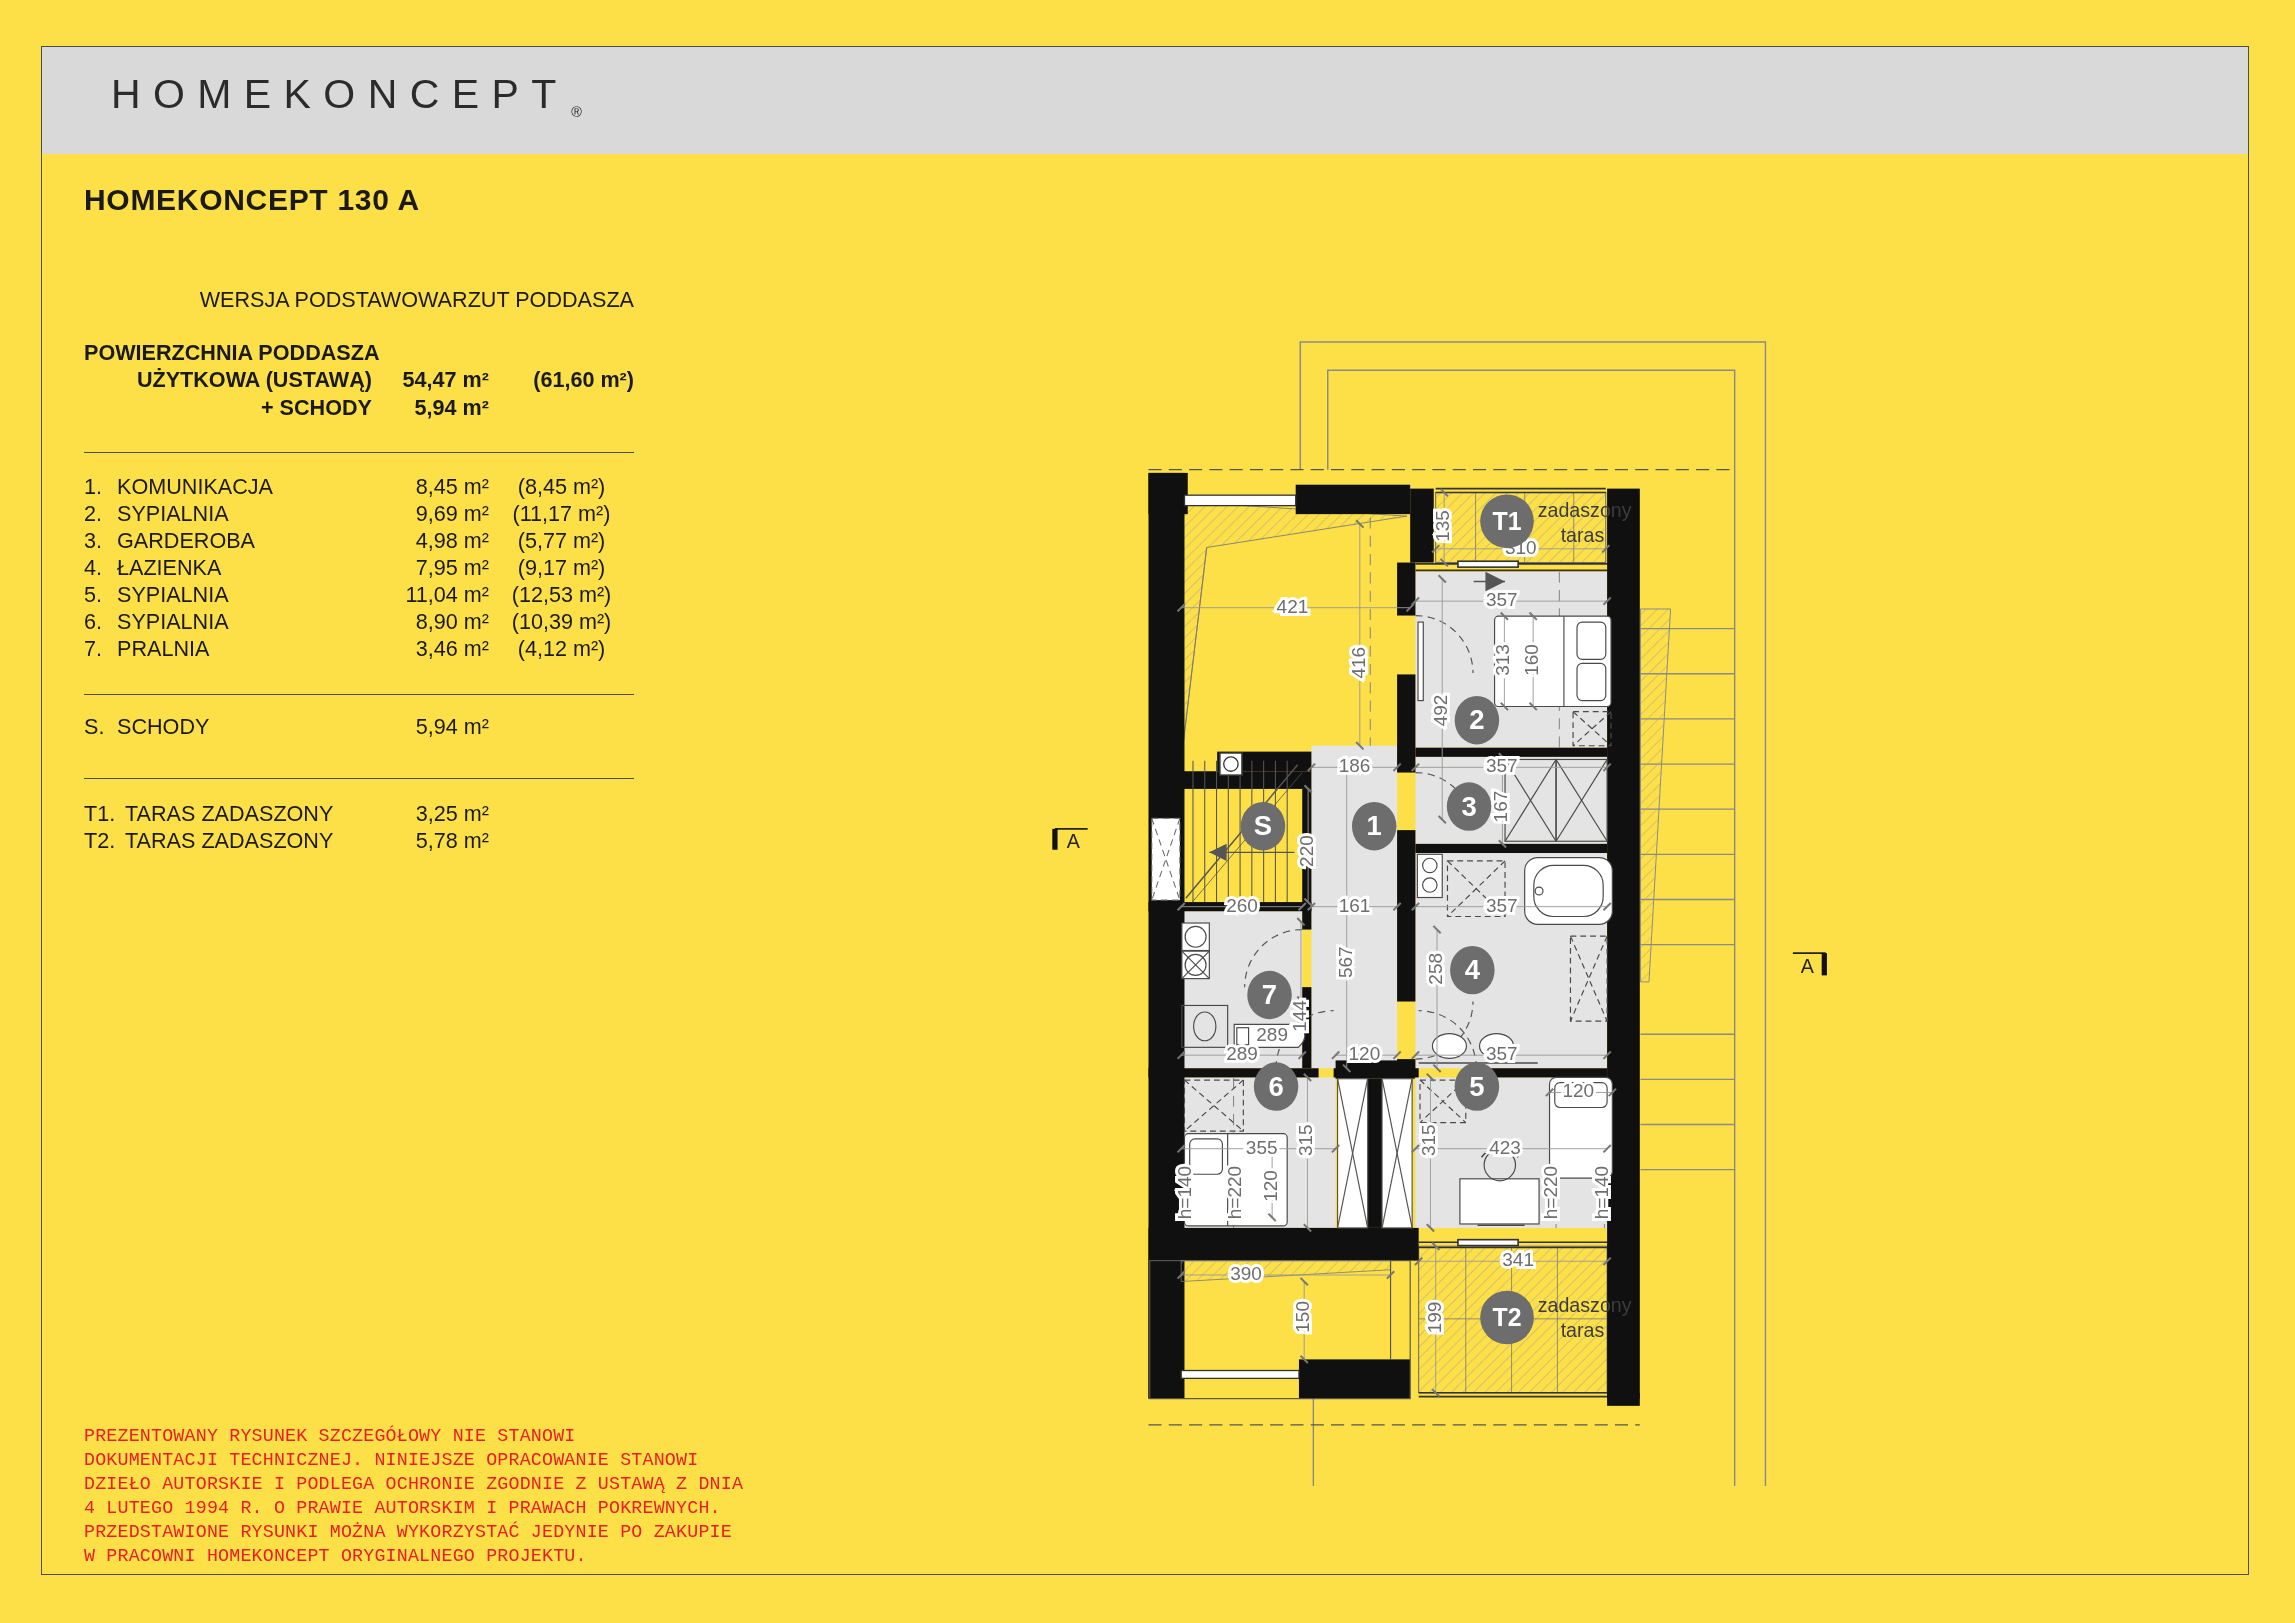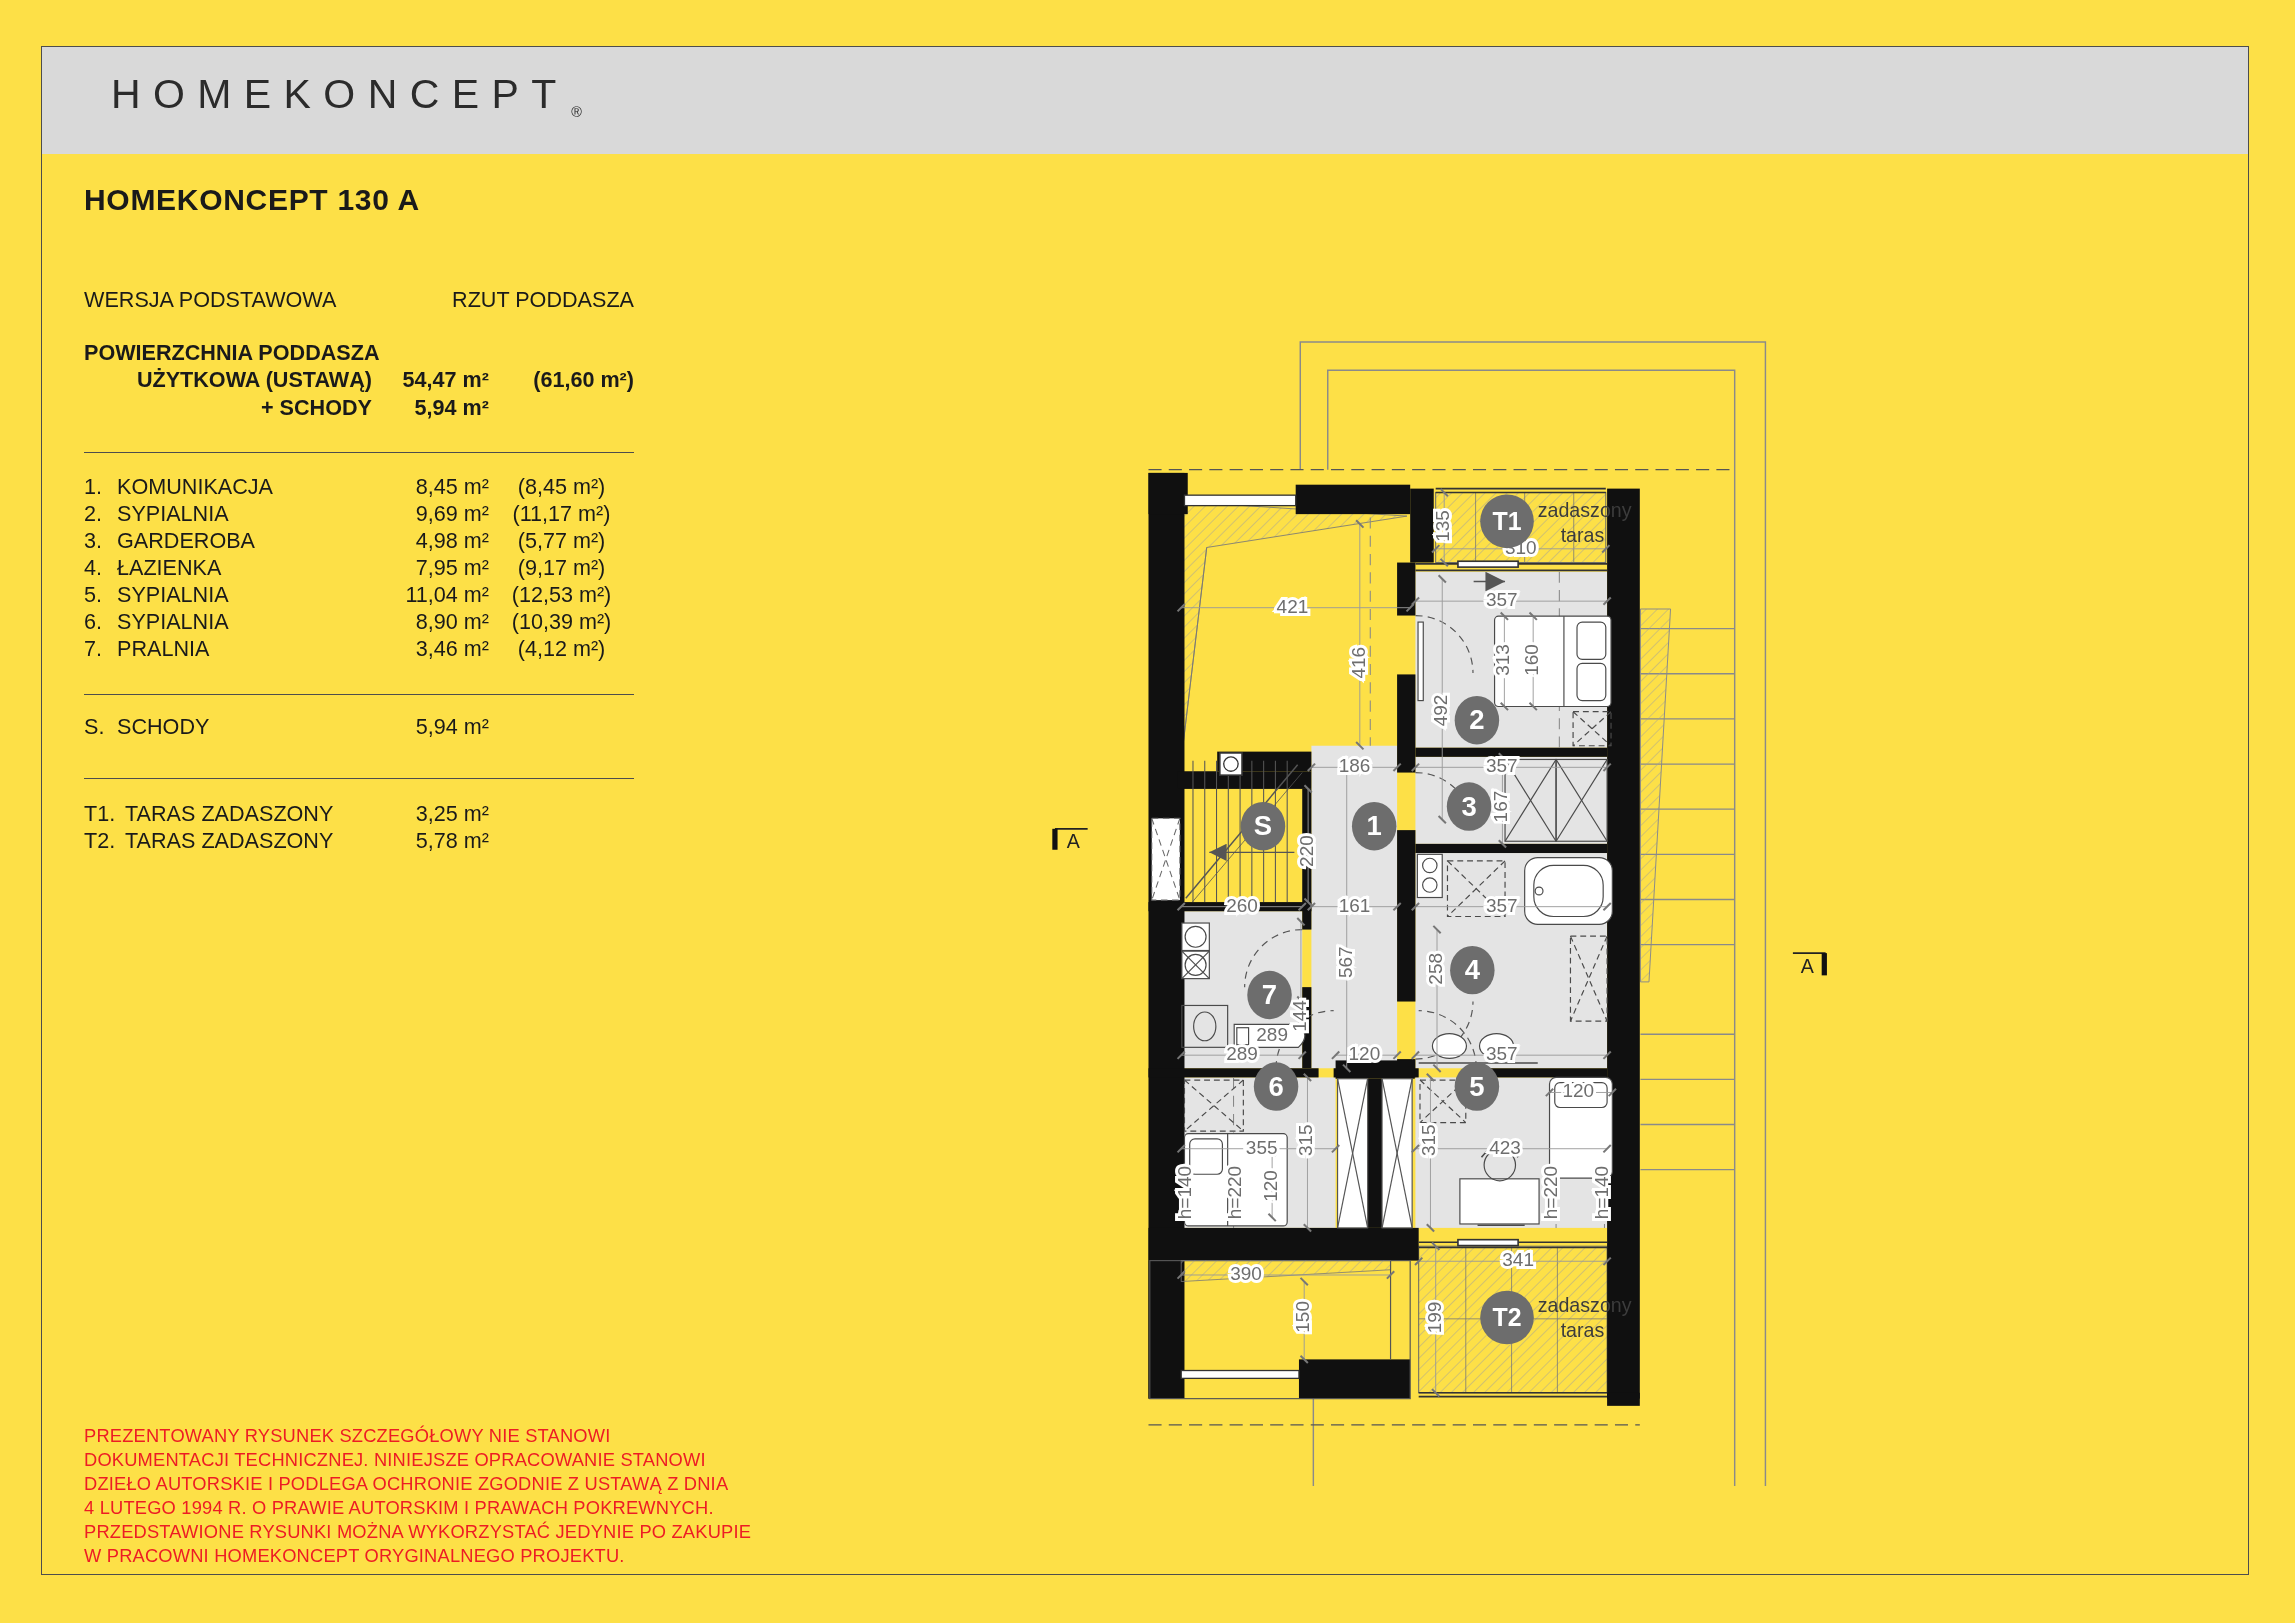--- a/index.html
+++ b/index.html
@@ -8,36 +8,36 @@
   .frame{position:absolute;left:41px;top:46px;width:2208px;height:1529px;
          border:1.3px solid #4d4d4d;box-sizing:border-box;}
   .band{position:absolute;left:42px;top:47px;width:2206px;height:107px;background:#d9d9d9;}
   .logo{position:absolute;left:111px;top:71px;font-size:41px;letter-spacing:12.4px;
         color:#2b2b2b;font-weight:400;white-space:nowrap;}
   .logo .reg{font-size:14.4px;letter-spacing:0;position:relative;top:9.2px;left:2.6px;}
   .contact{position:absolute;top:86px;right:82px;font-size:22px;color:#161616;white-space:nowrap;}
   .contact .sep{margin:0 27.5px;color:#444;}
   .title{position:absolute;left:84px;top:183px;font-size:30px;font-weight:bold;letter-spacing:0.7px;}
   .subrow{position:absolute;left:84px;top:287px;width:550px;display:flex;
-          justify-content:space-between;font-size:21.6px;}
+          justify-content:flex-end;font-size:21.6px;}
   .areas{position:absolute;left:84px;top:339px;width:550px;font-weight:bold;font-size:21.6px;}
   .arow{display:flex;height:27.5px;align-items:center;}
   .a-label{width:288px;text-align:right;white-space:nowrap;}
   .a-label.first{text-align:right;}
   .a-v1{width:117px;text-align:right;}
   .a-v2{width:145px;text-align:right;}
   .hr{position:absolute;left:84px;width:550px;height:0;border-top:1.3px solid #4d4d4d;}
   .rtable{position:absolute;left:84px;width:550px;font-size:21.6px;}
   .r-row{display:flex;height:27px;align-items:center;}
   .c-no{width:33px;}
   .c-name{flex:1;}
   .c-a{width:117px;text-align:right;}
   .c-p{width:145px;text-align:center;}
   .disclaimer{position:absolute;left:84px;top:1424px;font-size:18.3px;line-height:24px;
-              color:#ed1c24;letter-spacing:0.2px;}
+              color:#ed1c24;letter-spacing:0.2px;font-family:Liberation Mono, monospace;}
   svg text{font-family:"Liberation Sans",sans-serif;}
   .dimtxt{fill:#6e6e6e;font-size:29px;paint-order:stroke;stroke:#ffffff;stroke-width:9px;}
   .badge-t{fill:#ffffff;font-weight:bold;}
 </style>
 </head>
 <body>
 
 <div class="page">
   <div class="band"></div>
   <div class="frame"></div>

